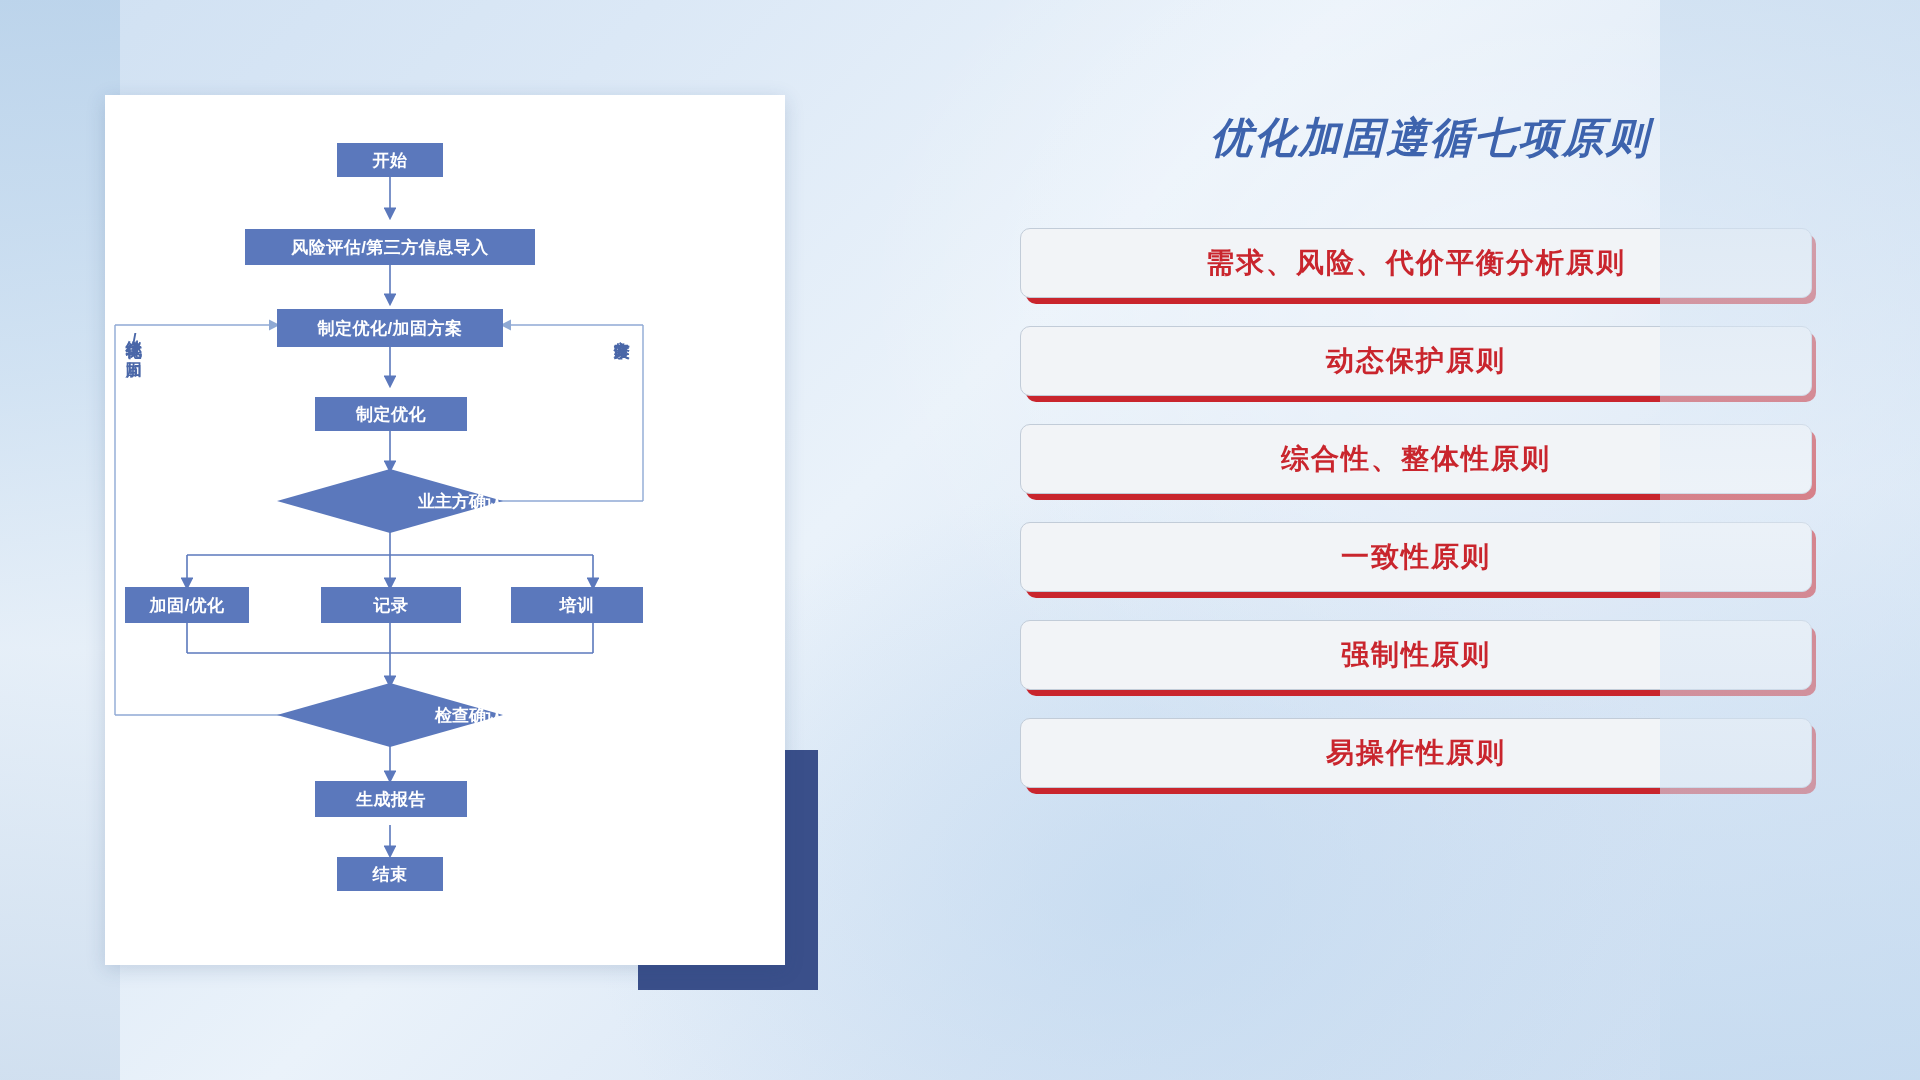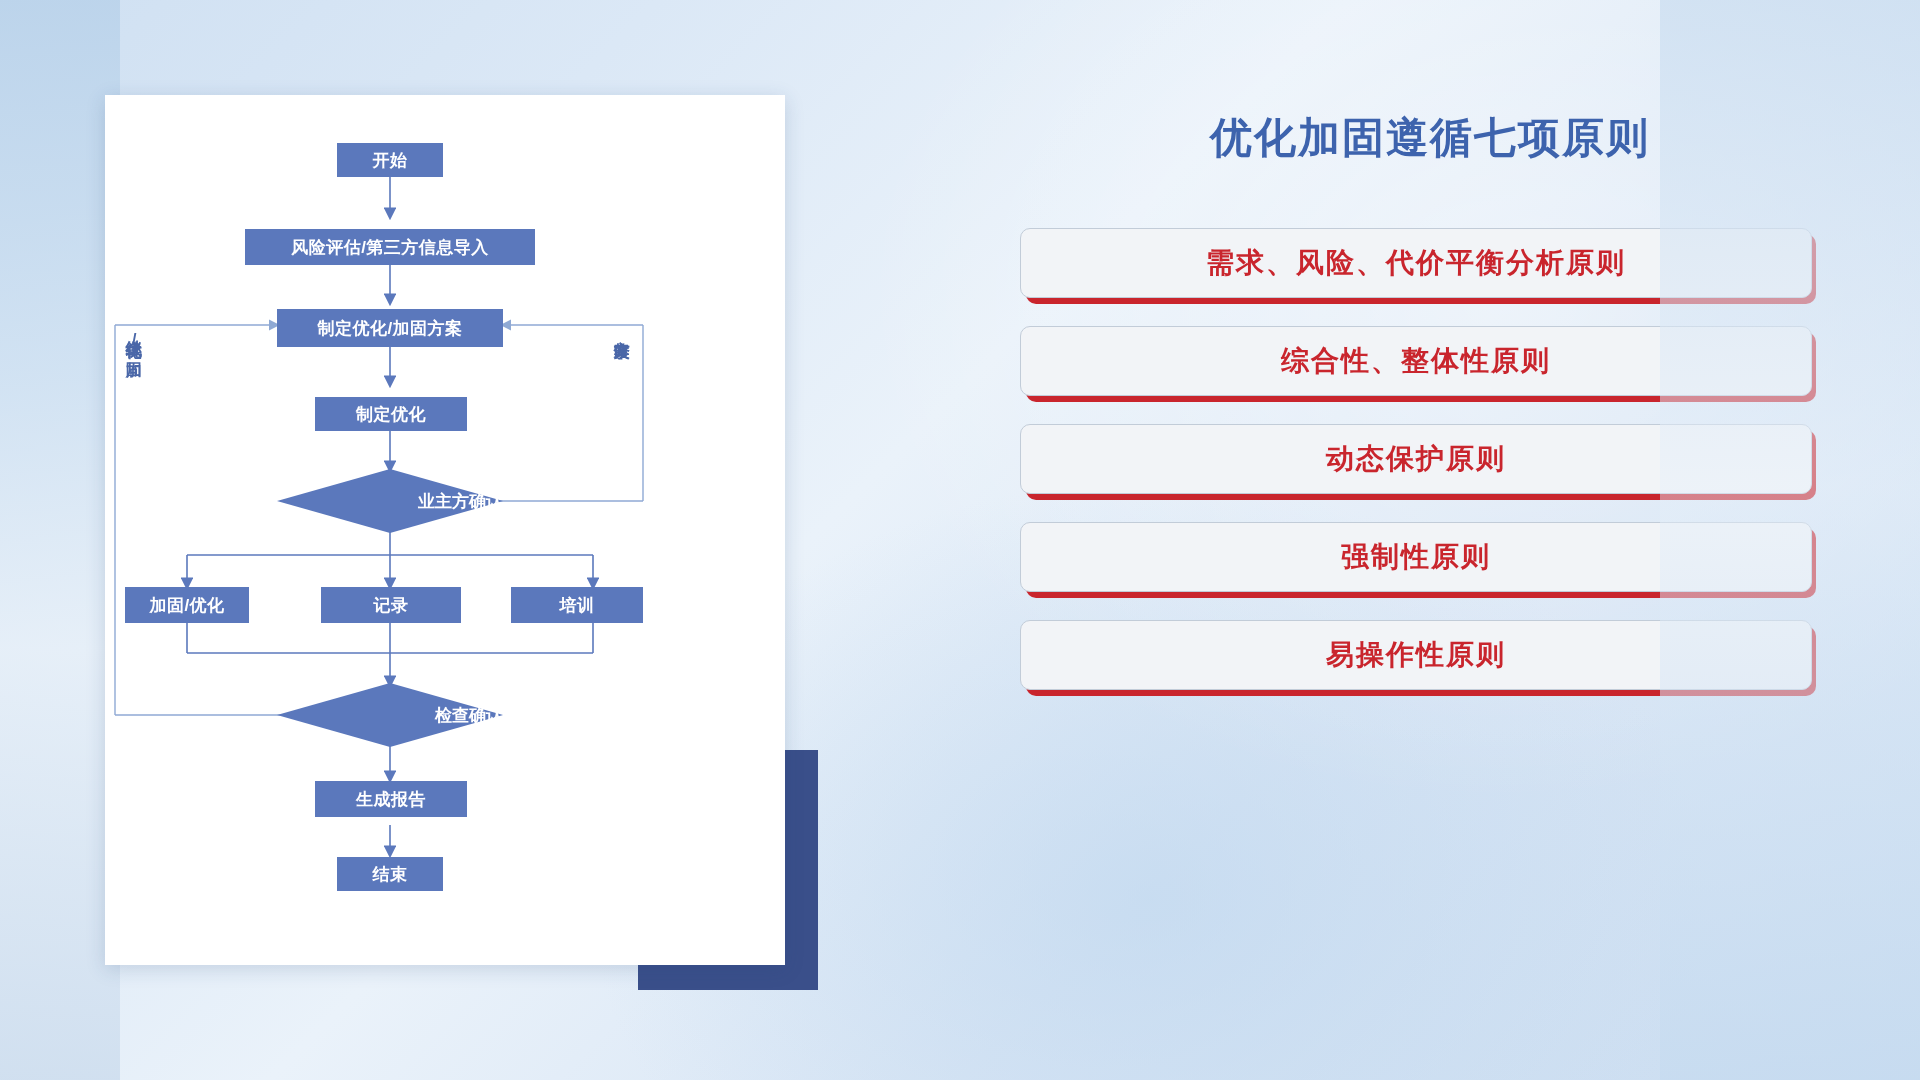--- a/index.html
+++ b/index.html
@@ -108,20 +108,21 @@
   .right-title {
     position: absolute;
     left: 1020px;
     top: 110px;
     width: 820px;
     text-align: center;
     font-size: 42px;
     font-weight: bold;
     color: #3d63ad;
     letter-spacing: 2px;
+    font-style: italic;
   }
   .principles {
     position: absolute;
     left: 1020px;
     top: 228px;
     width: 820px;
   }
   .principle {
     position: relative;
     height: 74px;
@@ -269,29 +270,33 @@
 
   <div class="principles">
 
     <div class="principle">
       <div class="bar"></div>
       <div class="pill">需求、风险、代价平衡分析原则</div>
     </div>
 
     <div class="principle">
       <div class="bar"></div>
+      <div class="pill">动态保护原则</div>
+    </div>
+
+    <div class="principle">
+      <div class="bar"></div>
       <div class="pill">综合性、整体性原则</div>
     </div>
 
-    <div class="principle">
-      <div class="bar"></div>
-      <div class="pill">动态保护原则</div>
-    </div>
-
-
+
+    <div class="principle">
+      <div class="bar"></div>
+      <div class="pill">一致性原则</div>
+    </div>
 
     <div class="principle">
       <div class="bar"></div>
       <div class="pill">强制性原则</div>
     </div>
 
     <div class="principle">
       <div class="bar"></div>
       <div class="pill">易操作性原则</div>
     </div>

